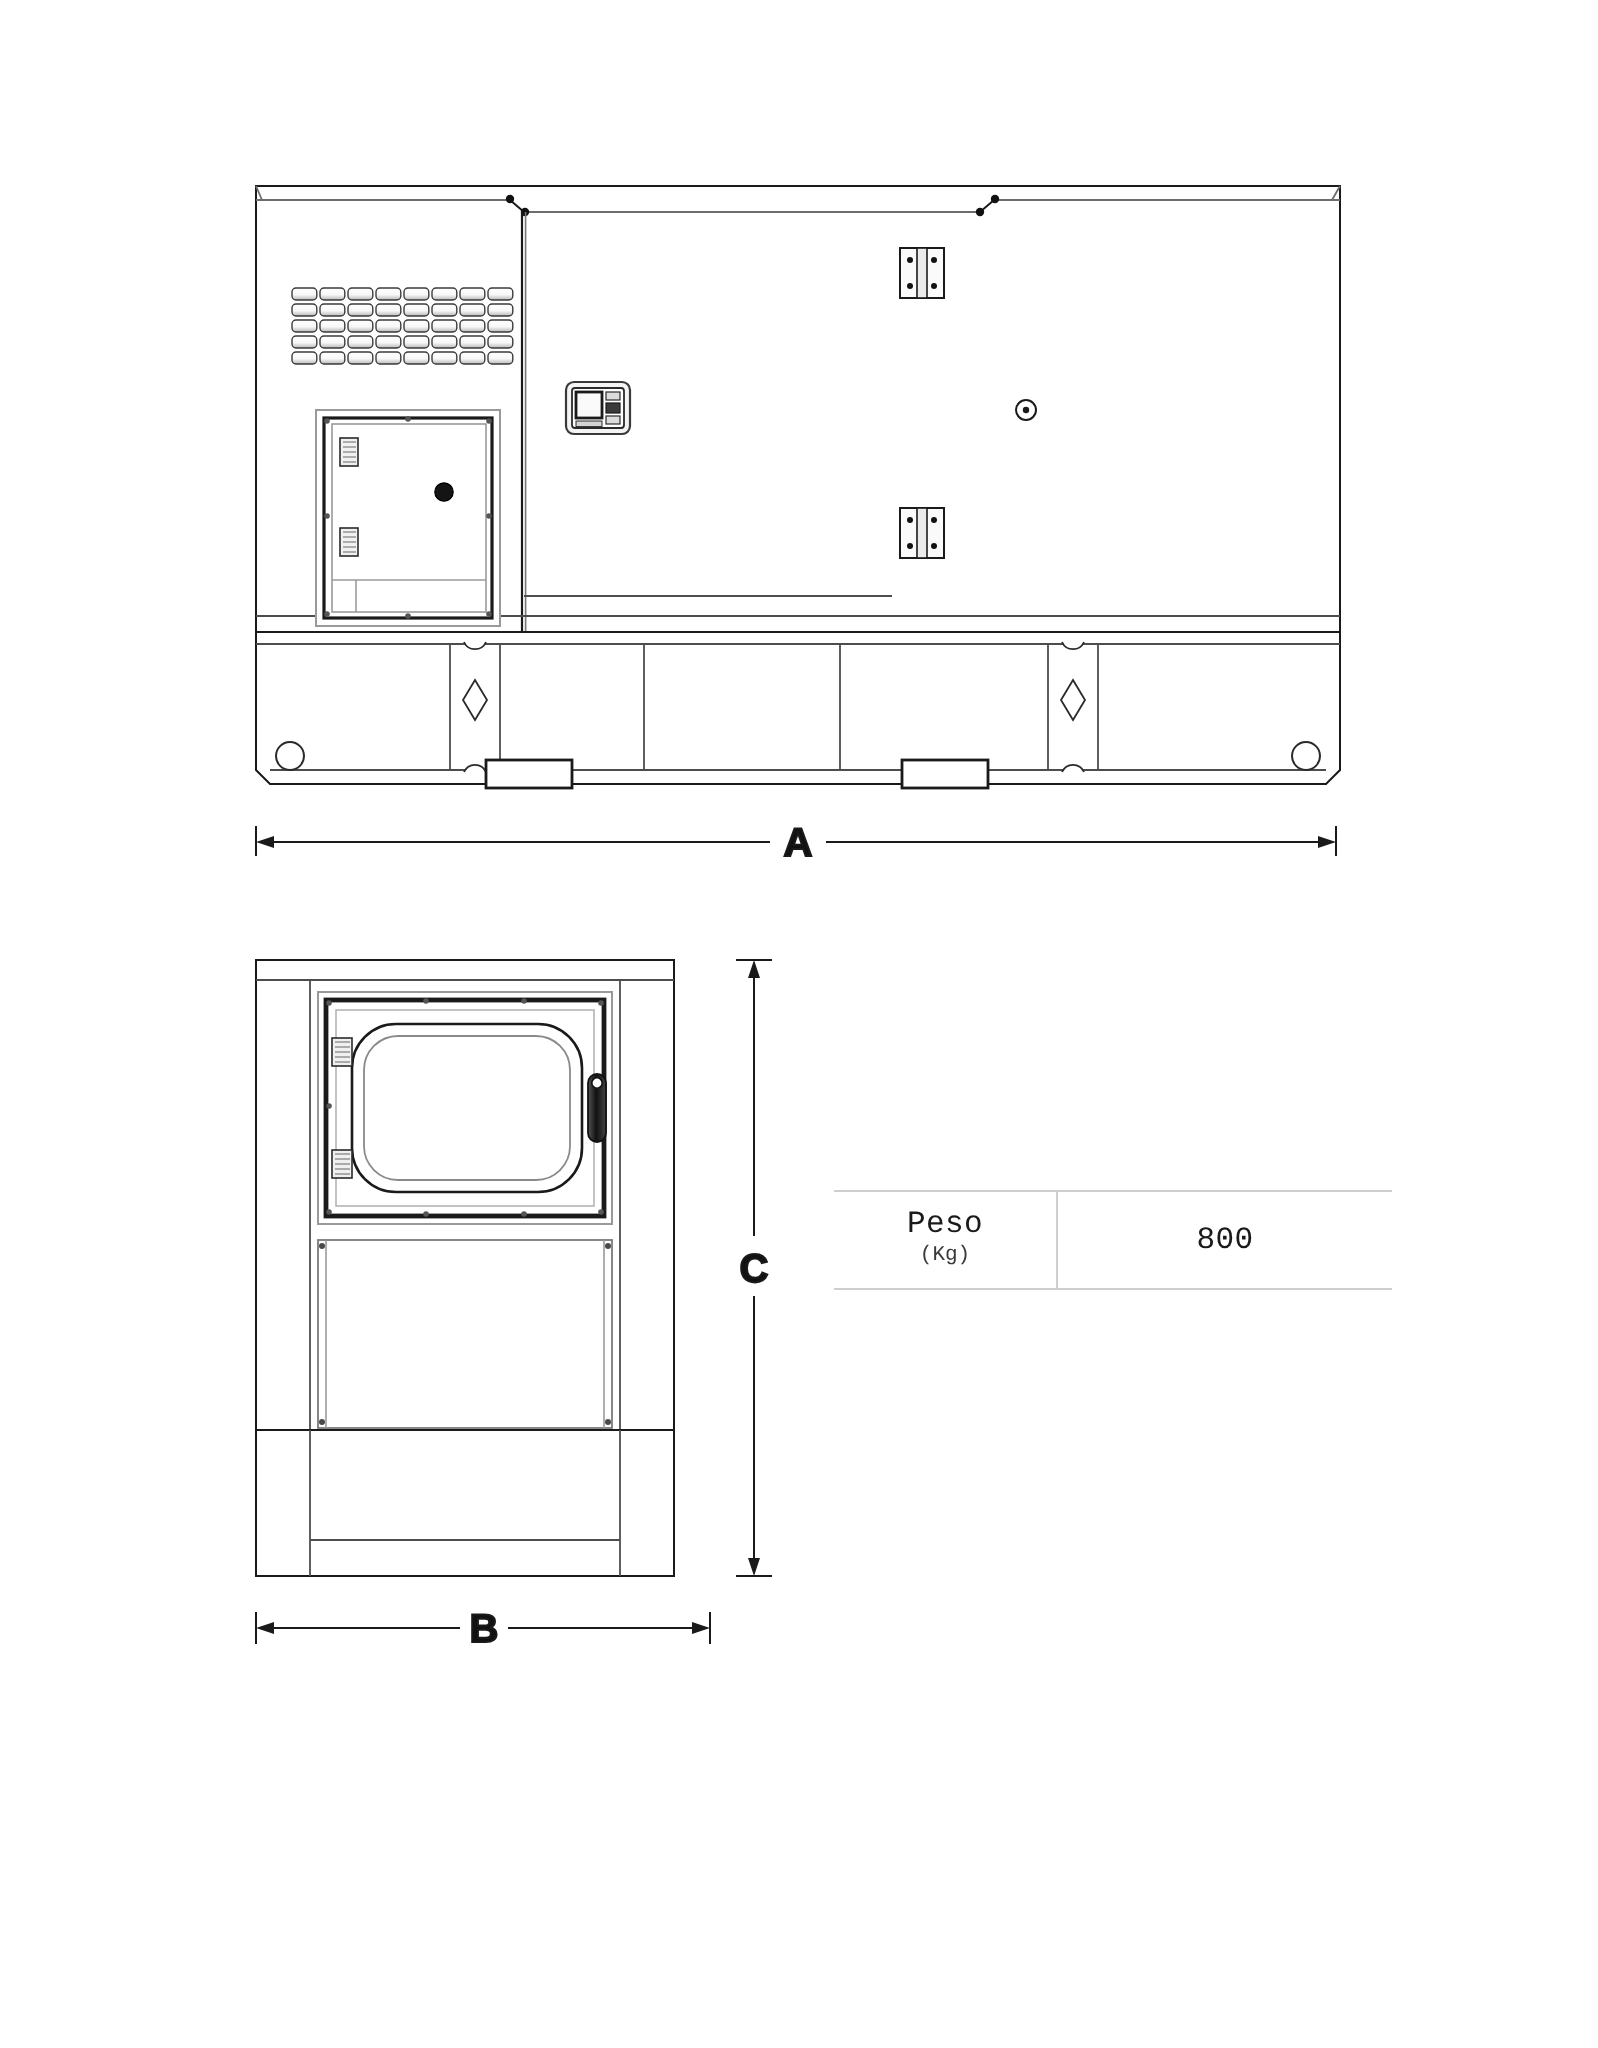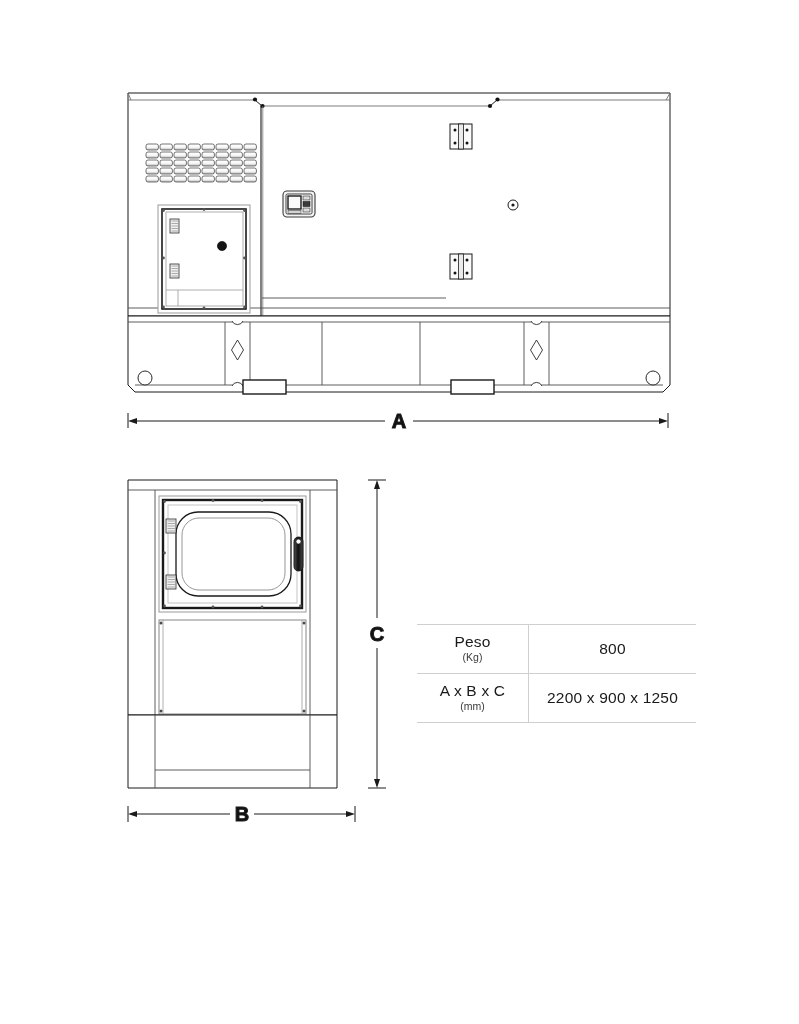--- a/index.html
+++ b/index.html
@@ -25,24 +25,25 @@
     font-family: "Liberation Sans", sans-serif;
     font-size: 20px;
     font-weight: 700;
     fill: #111111;
   }
 
   
   #spec-table {
     position: absolute;
     left: 417px;
-    top: 624px;
+    top: 595px;
     width: 270px;
     border-collapse: collapse;
     table-layout: fixed;
+    font-family: Liberation Mono, monospace;
   }
   #spec-table td {
     border: 1px solid #cfcfcf;
     border-left: none;
     border-right: none;
     padding: 0;
     text-align: center;
     vertical-align: middle;
     color: #1a1a1a;
   }
@@ -387,25 +388,16 @@
     <tbody>
       <tr>
         <td class="label-cell">
           <span class="cell-main">Peso</span>
           <span class="cell-sub">(Kg)</span>
         </td>
         <td class="value-cell">
           <span class="value-big">800</span>
         </td>
       </tr>
-      <tr>
-        <td class="label-cell">
-          <span class="cell-main">A x B x C</span>
-          <span class="cell-sub">(mm)</span>
-        </td>
-        <td class="value-cell">
-          <span class="value-big">2200 x 900 x 1250</span>
-        </td>
-      </tr>
     </tbody>
   </table>
 
 </div>
 
 </body></html>

